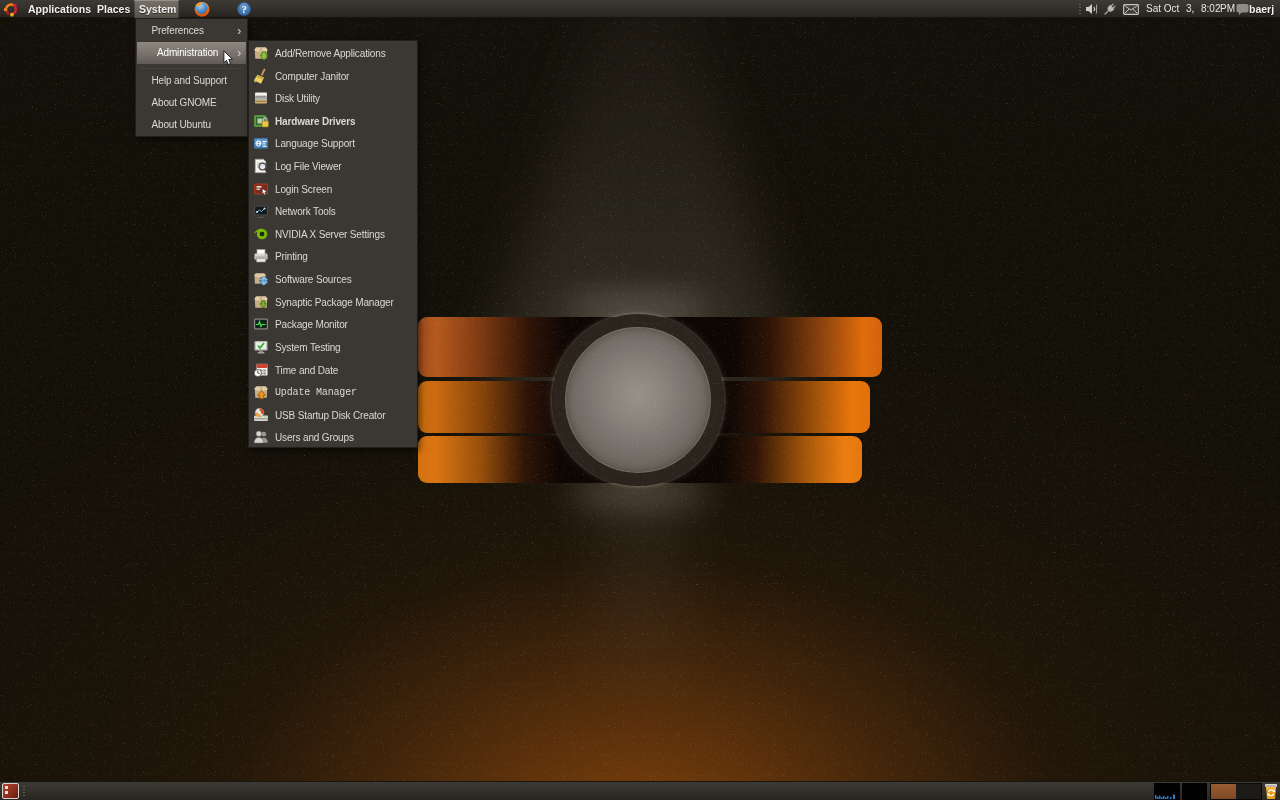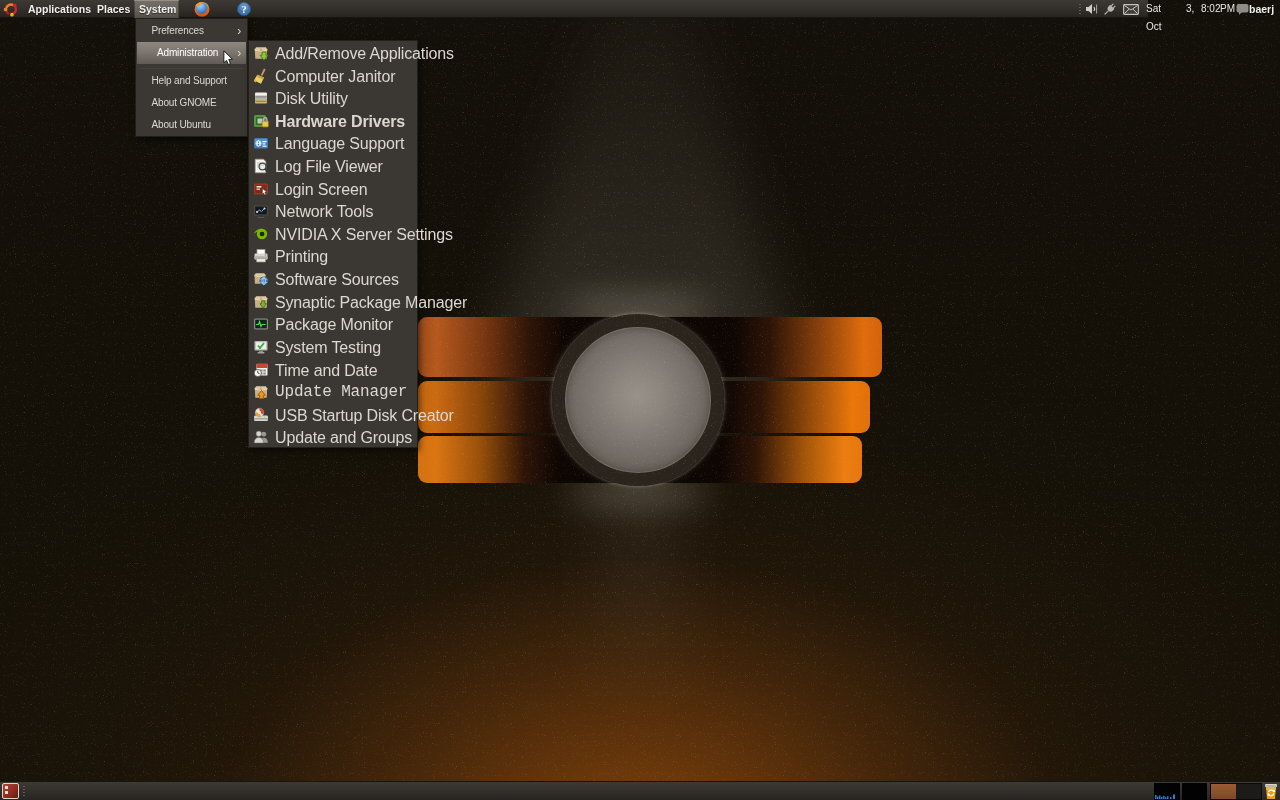--- a/index.html
+++ b/index.html
@@ -26,21 +26,21 @@
   #bar3 { left:418px; top:436px; width:444px; height:47px; border-radius:9px;
     background:linear-gradient(to right,#d37110 0%,#db7512 4%,#98500a 14%,#2e1407 24%,#0d0603 32%,#0d0603 68%,#2e1407 76%,#a25508 87%,#ec7d10 96%,#e5770e 100%);
   }
   #orb { left:552px; top:314px; width:172px; height:172px; border-radius:50%;
     background:radial-gradient(circle at 50% 47%, #989189 0%, #8d867f 22%, #7d7670 45%, #6a635c 72%, #574f48 100%);
     border:13px solid #2b241d;
     box-shadow:0 0 3px 1px rgba(235,225,210,0.26), 0 0 10px 2px rgba(205,190,170,0.10), inset 0 0 1px 1px rgba(170,158,142,0.32), inset 0 0 10px rgba(0,0,0,0.35);
   }
 
   
-  #toppanel { left:0; top:0; width:1148px; height:18px;
+  #toppanel { left:0; top:0; width:1280px; height:18px;
     background:linear-gradient(#3d3934 0%, #332f2a 50%, #282421 100%);
     border-bottom:1px solid #17150f; color:#fff; }
   #botpanel { left:0; top:781px; width:1280px; height:19px;
     background:linear-gradient(#3d3934 0%, #332f2a 50%, #282421 100%);
     border-top:1px solid #17150f; }
 
   .mtitle { position:absolute; top:0; height:18px; line-height:18px; font-size:10.5px; font-weight:bold; color:#f2f0ee; letter-spacing:0px; text-shadow:0 1px 1px rgba(0,0,0,0.6); }
   #sysbtn { left:134px; top:0; width:45px; height:18px;
     background:linear-gradient(#767169 0%, #666159 55%, #575349 100%);
     box-shadow:inset 0 1px 0 rgba(180,172,162,0.55), inset 1px 0 0 rgba(30,28,25,0.4), inset -1px 0 0 rgba(30,28,25,0.4); }
@@ -50,21 +50,21 @@
   
   #sysmenu { left:135px; top:18px; width:113px; height:119px; background:#3b3834; border:1px solid #211f1c;
     box-shadow:2px 3px 6px rgba(0,0,0,0.5); }
   .mrow { position:absolute; left:1px; width:109px; height:22px; line-height:22px; font-size:10px; letter-spacing:-0.15px; color:#dcd8d1; padding-left:14.5px; }
   .mrow .arr { position:absolute; right:5px; top:0px; font-size:12px; color:#d8d5cf; }
   #adminrow { background:linear-gradient(#8d8780 0%, #7a746d 50%, #5f5a54 100%); color:#fff;padding-left:20px; }
   .msep { position:absolute; left:4px; width:103px; height:1px; background:#2e2b28; border-bottom:1px solid #45423e; }
 
   #submenu { left:248px; top:40px; width:170px; height:408px; background:#3b3834; border:1px solid #211f1c;
     box-shadow:2px 3px 6px rgba(0,0,0,0.5); }
-  .srow { position:absolute; left:0px; width:156px; height:23px; font-size:16px; letter-spacing:-0.15px; color:#dcd8d1; }
+  .srow { position:absolute; left:0px; width:156px; height:23px; font-size:10px; letter-spacing:-0.15px; color:#dcd8d1; }
   .srow svg { position:absolute; left:4px; top:3px; }
   .srow .lb { position:absolute; left:26px; top:0; height:23px; line-height:23px; white-space:nowrap; }
 </style>
 </head>
 <body>
 <div id="wall" class="abs"></div>
 <svg id="beam" class="abs" width="1280" height="800">
   <defs>
     <filter id="blur18" x="-120%" y="-600%" width="340%" height="1300%">
         <feGaussianBlur stdDeviation="16"></feGaussianBlur>
@@ -357,21 +357,21 @@
       </svg>
       <span class="lb">USB Startup Disk Creator</span>
     </div>
   <div class="srow" style="top:385px;">
       <svg width="16" height="16">
         <circle cx="10.8" cy="5.2" r="2.4" fill="#9a978f"></circle>
         <path d="M6.8 13.8 c0 -3.2 1.6 -5 4 -5 c2.4 0 4 1.8 4 5 Z" fill="#9a978f"></path>
         <circle cx="5.8" cy="4.8" r="2.7" fill="#d8d5cf" stroke="#6a675f" stroke-width="0.5"></circle>
         <path d="M1.2 14 c0 -3.6 1.8 -5.6 4.6 -5.6 c2.8 0 4.6 2 4.6 5.6 Z" fill="#d8d5cf" stroke="#6a675f" stroke-width="0.5"></path>
       </svg>
-      <span class="lb">Update and Groups</span>
+      <span class="lb">Users and Groups</span>
     </div>
 </div>
 
 <svg class="abs" style="left:223px;top:50px;" width="12.5" height="16.5" viewBox="0 0 15 20">
   <path d="M1 1 L1 15.5 L4.2 12.6 L6.3 17.6 L9 16.4 L6.9 11.5 L11.3 11.2 Z" fill="#fff" stroke="#111" stroke-width="1.1"></path>
 </svg>
 
 <div id="botpanel" class="abs">
   <span class="abs" style="left:2px;top:1px;width:17px;height:16px;border:1px solid #d8d5cf;border-radius:2px;background:linear-gradient(135deg,#b44332 0%,#8e2f1f 55%,#5e1d10 100%);">
     <span class="abs" style="left:2px;top:2px;width:3px;height:3px;background:#e8e5df;"></span>

